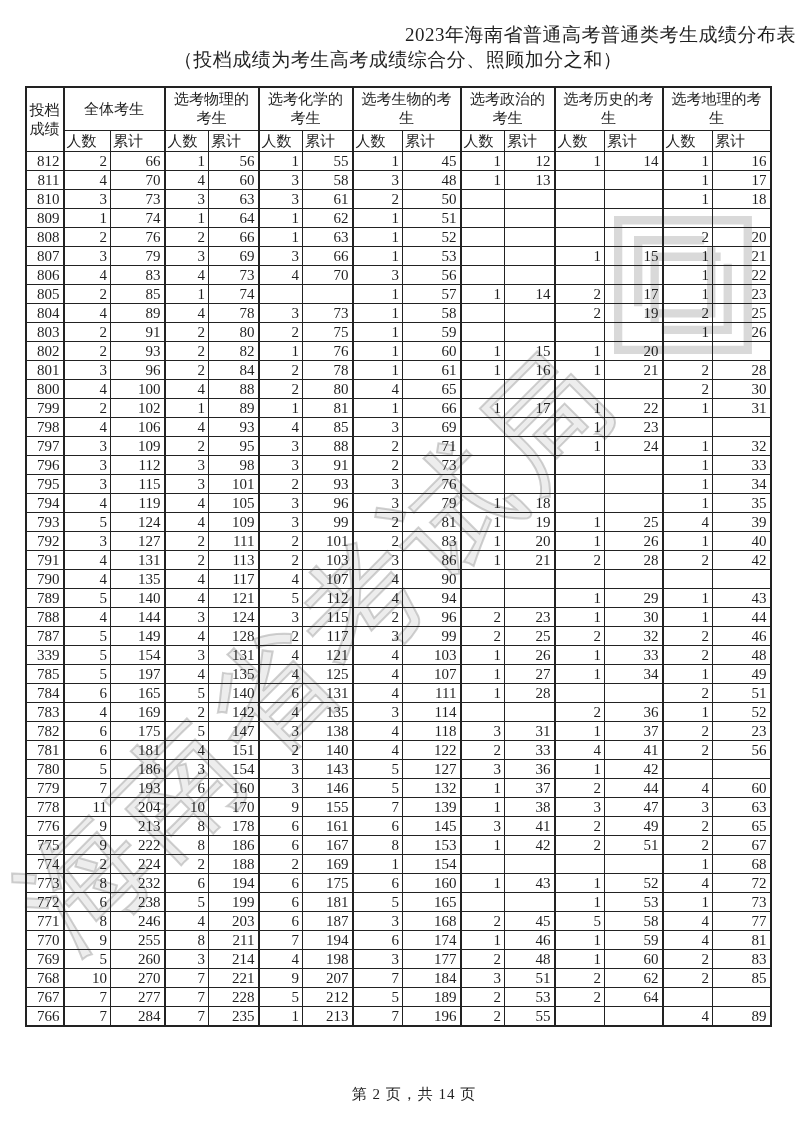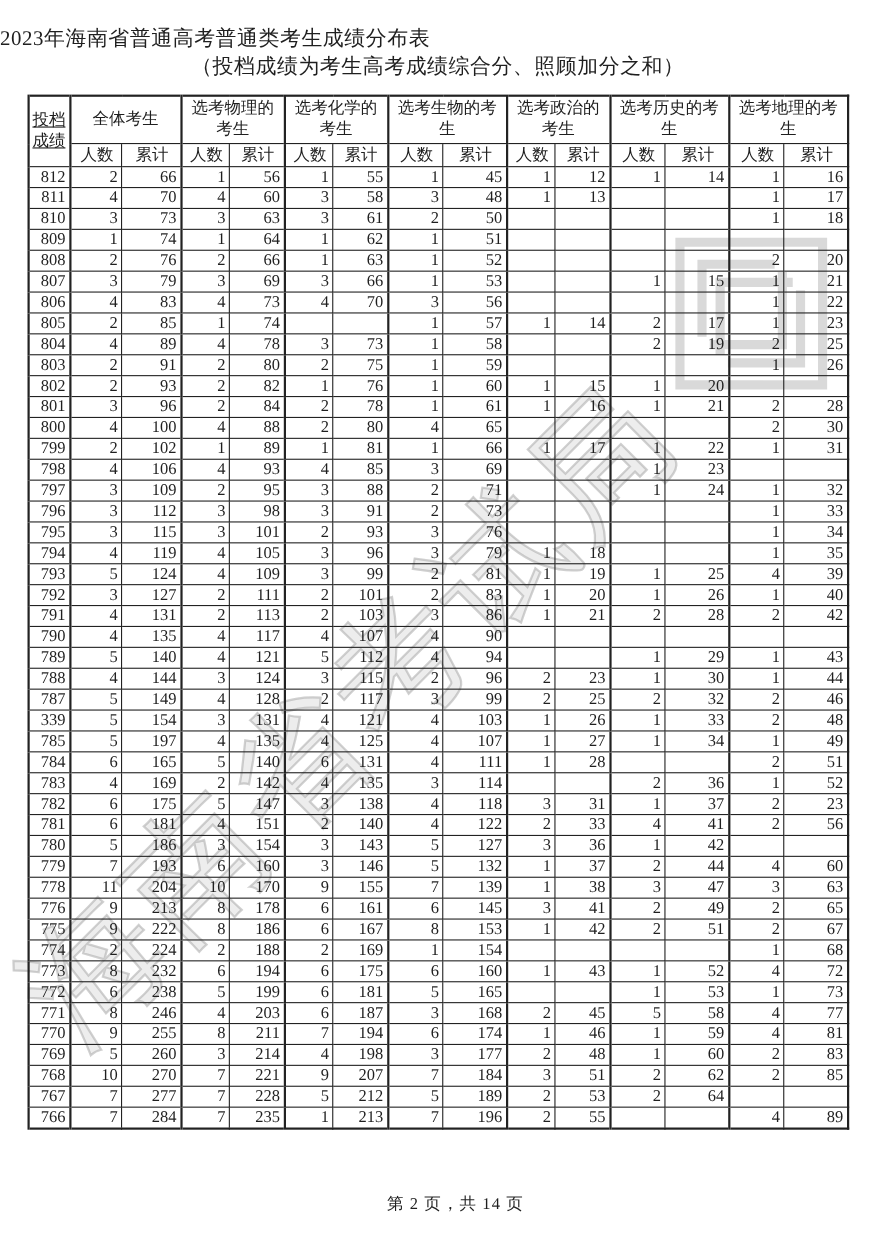--- a/index.html
+++ b/index.html
@@ -3,38 +3,38 @@
 <meta charset="utf-8">
 <style>
   html,body{margin:0;padding:0;}
   body{
     width:796px;height:1127px;position:relative;overflow:hidden;
     background:#ffffff;color:#1f1f1f;
     font-family:"Liberation Serif","DejaVu Serif",serif;
   }
   .page-title{
     position:absolute;top:22px;left:0;width:100%;
-    text-align:left;font-size:19px;letter-spacing:0.5px;
+    text-align:right;font-size:19px;letter-spacing:0.5px;
   }
   .page-subtitle{
     position:absolute;top:47px;left:0;width:100%;
     text-align:center;font-size:19px;letter-spacing:0.5px;font-family:Liberation Mono, monospace;
   }
   .table-wrap{position:absolute;top:86px;left:0;width:100%;z-index:2;}
   table.score-table{
     border-collapse:collapse;table-layout:fixed;margin:0 auto;
     border:2px solid #222;font-size:15px;background:transparent;
   }
   .score-table th,.score-table td{
     border:1px solid #222;font-weight:normal;overflow:hidden;
     background:transparent;
   }
   .score-table th.group-h{height:42px;text-align:center;line-height:1.25;padding:0 1px;}
-  .score-table th.score-h{line-height:1.25;padding:0;text-decoration:underline;}
-  .score-table th.sub-h{height:20px;line-height:20px;text-align:center;padding:0 0 0 2px;}
+  .score-table th.score-h{line-height:1.25;padding:0;}
+  .score-table th.sub-h{height:20px;line-height:20px;text-align:left;padding:0 0 0 2px;}
   .score-table td{height:18px;line-height:18px;text-align:right;padding:0 3px 0 0;}
   .score-table .g-start{border-left-width:2px;}
   .watermark{
     position:absolute;top:570px;left:398px;z-index:1;
     transform:translate(-50%,-50%) rotate(-45deg);
     display:flex;align-items:center;gap:26px;
     pointer-events:none;white-space:nowrap;
   }
   .watermark-text{
     font-size:124px;letter-spacing:6px;

